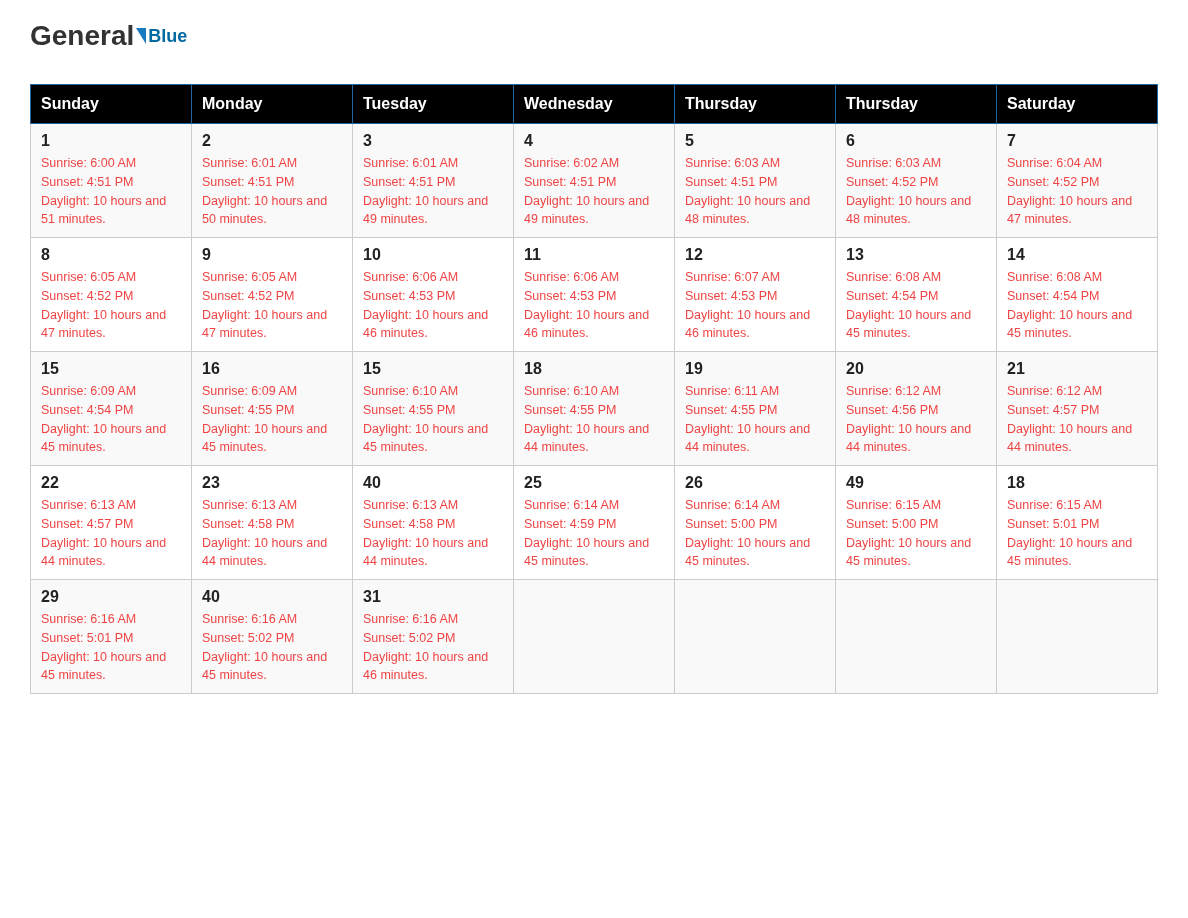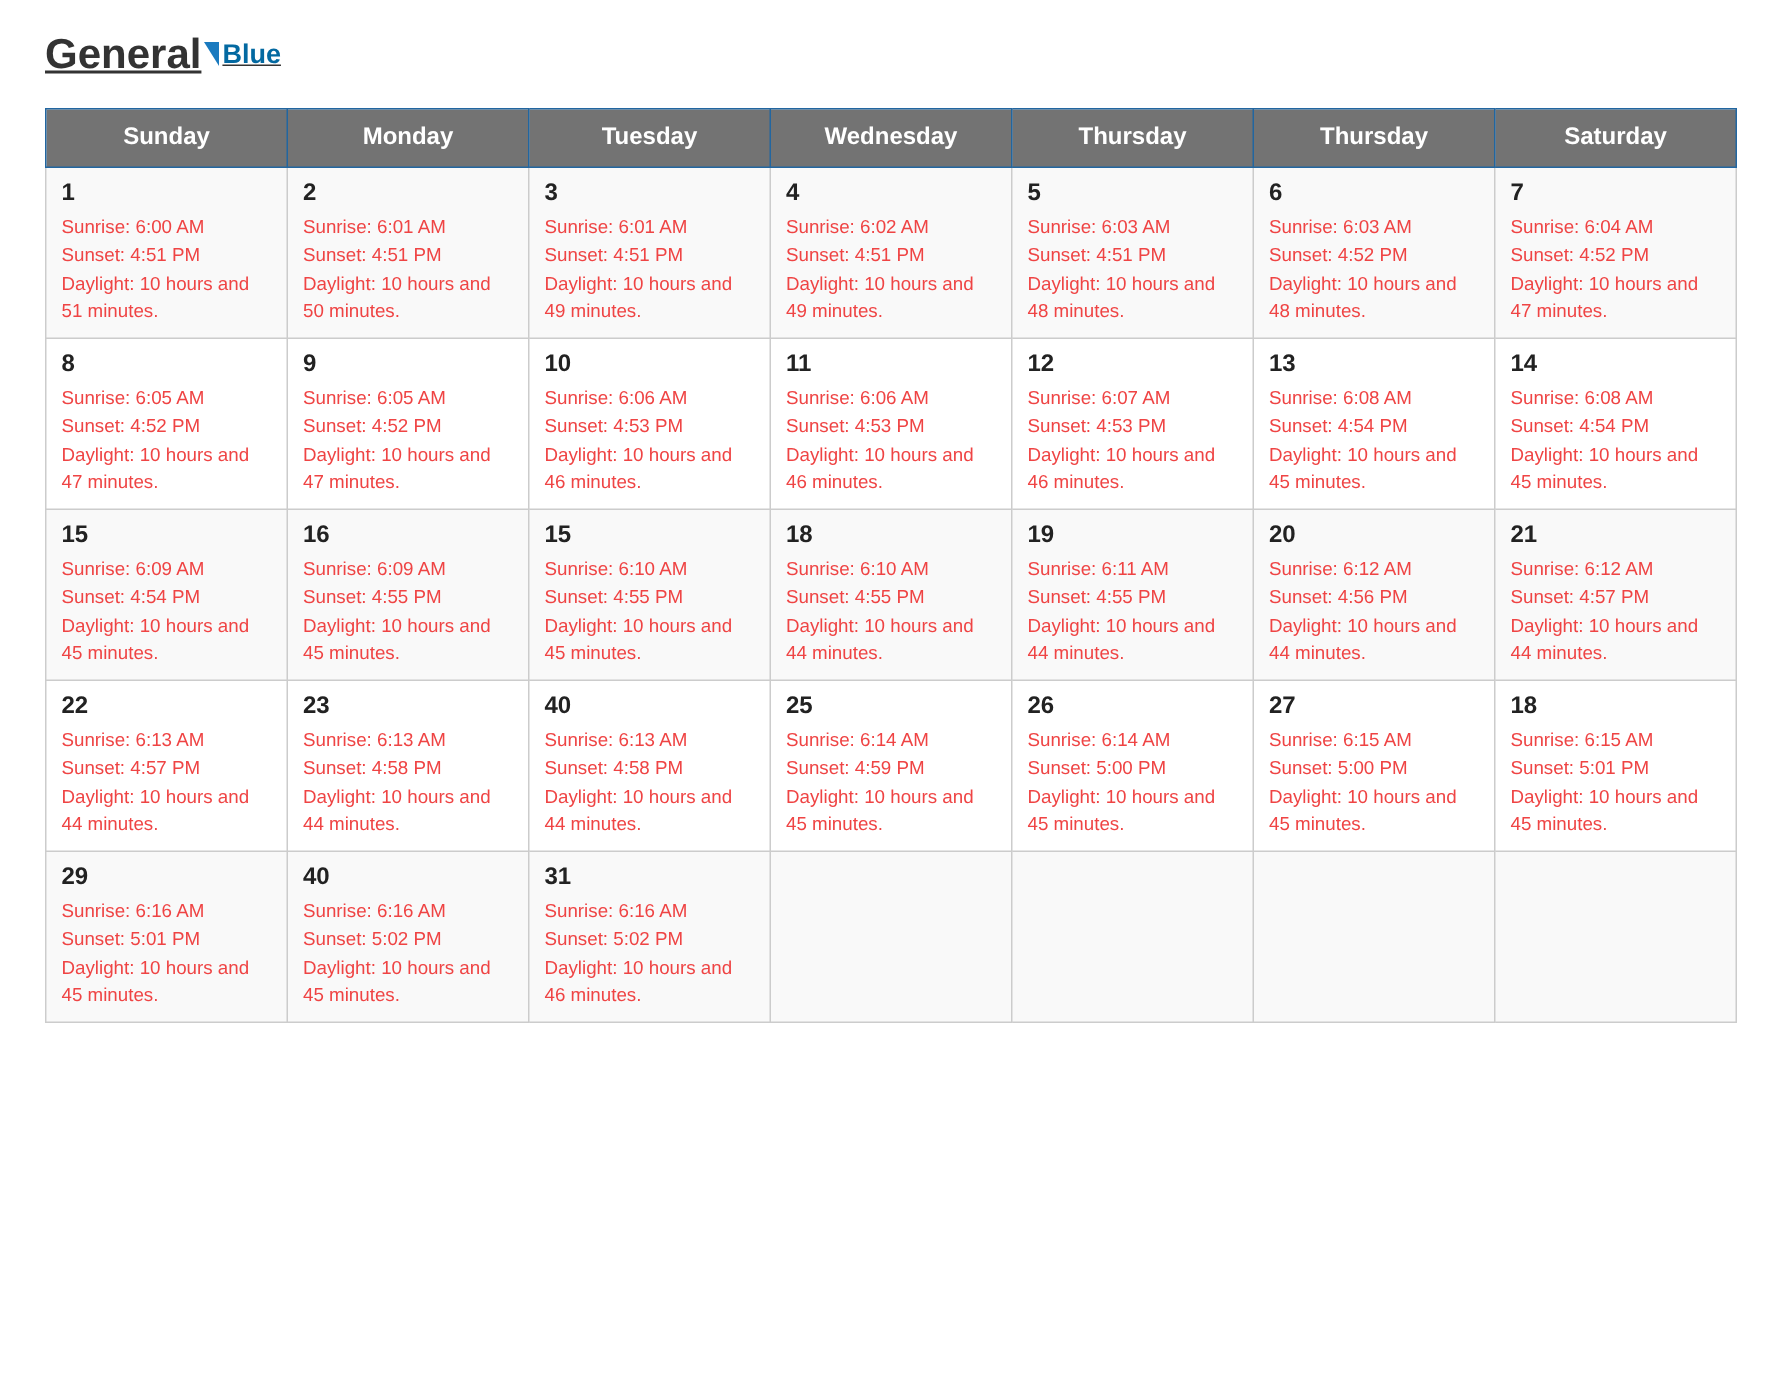--- a/index.html
+++ b/index.html
@@ -8,22 +8,21 @@
       background: #fff;
       color: #333;
       width: 1188px;
       min-height: 918px;
       padding: 20px 30px;
     }
     .header {
       display: flex;
       justify-content: space-between;
       align-items: flex-end;
-      margin-bottom: 20px;
-      text-decoration: underline;
+      margin-bottom: 32px;
     }
     .logo {
       display: flex;
       flex-direction: column;
       align-items: flex-start;
     }
     .logo-text {
       display: flex;
       align-items: center;
       font-size: 28px;
@@ -42,23 +41,23 @@
       font-size: 22px;
       color: #444;
       margin-top: 4px;
     }
     .calendar-table {
       width: 100%;
       border-collapse: collapse;
       border: 1px solid #aaa;
     }
     .calendar-table th {
-      background-color: #737373;
+      background-color: #000000;
       color: #fff;
-      text-align: center;
+      text-align: left;
       padding: 10px 10px;
       font-size: 16px;
       border: 1px solid #2266a0;
     }
     .calendar-table td {
       vertical-align: top;
       padding: 8px 10px;
       border: 1px solid #ccc;
       width: 14.28%;
       min-height: 110px;
@@ -323,21 +322,21 @@
         </td>
         <td>
           <div class="day-number">26</div>
           <div class="day-info">
             Sunrise: 6:14 AM<br>
             Sunset: 5:00 PM<br>
             Daylight: 10 hours and 45 minutes.
           </div>
         </td>
         <td>
-          <div class="day-number">27</div>
+          <div class="day-number">49</div>
           <div class="day-info">
             Sunrise: 6:15 AM<br>
             Sunset: 5:00 PM<br>
             Daylight: 10 hours and 45 minutes.
           </div>
         </td>
         <td>
           <div class="day-number">18</div>
           <div class="day-info">
             Sunrise: 6:15 AM<br>

